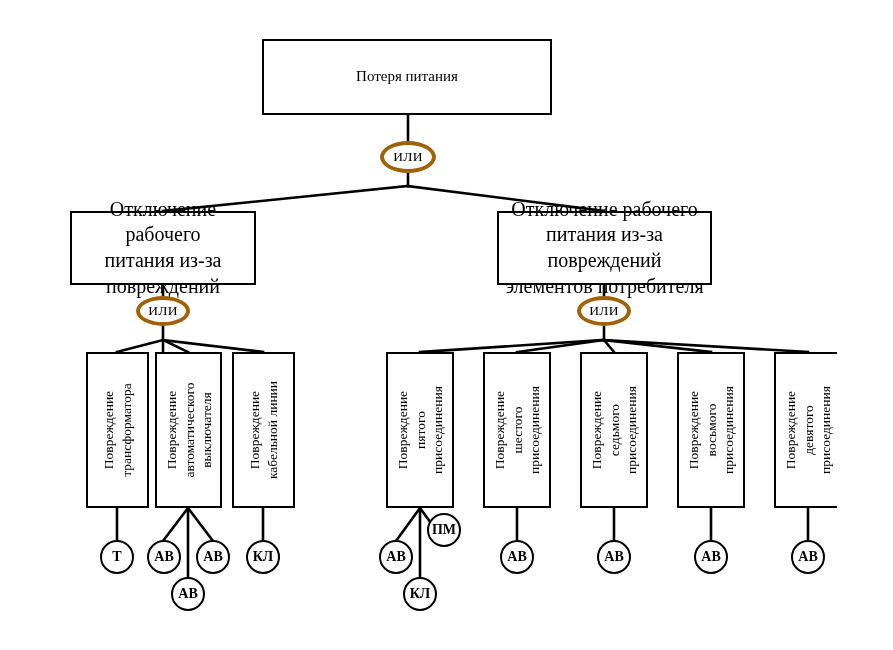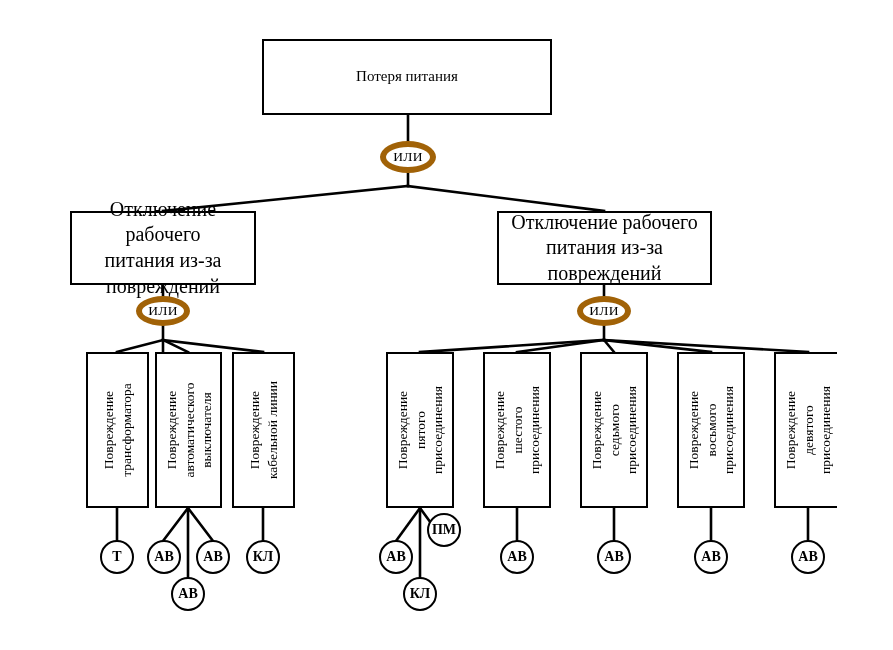--- a/index.html
+++ b/index.html
@@ -56,21 +56,21 @@
     top: 50%;
     transform: translate(-50%, -50%) rotate(-90deg);
     white-space: nowrap;
     text-align: center;
     font-size: 13.5px;
     line-height: 1.3;
   }
   .gate {
     position: absolute;
     box-sizing: border-box;
-    border: 6px solid #a16207;
+    border: 4px solid #a16207;
     border-radius: 50%;
     background: #ffffff;
     display: flex;
     align-items: center;
     justify-content: center;
     font-size: 13.5px;
     letter-spacing: 0.2px;
   }
   .basic-circle {
     position: absolute;
@@ -153,20 +153,21 @@
   </div>
 
   <div class="gate" style="left:136px; top:296px; width:54px; height:30px;">
     <span>ИЛИ</span>
   </div>
 
   <div class="node-box" style="left:497px; top:211px; width:215px; height:74px;">
     <div>
       <div>Отключение рабочего</div>
       <div>питания из-за повреждений</div>
+      <div>элементов потребителя</div>
     </div>
   </div>
 
   <div class="gate" style="left:577px; top:296px; width:54px; height:30px;">
     <span>ИЛИ</span>
   </div>
 
   <div class="vbox" style="left:86px; top:352px; width:63px; height:156px;">
     <div class="vtext">
       <div>Повреждение</div>

